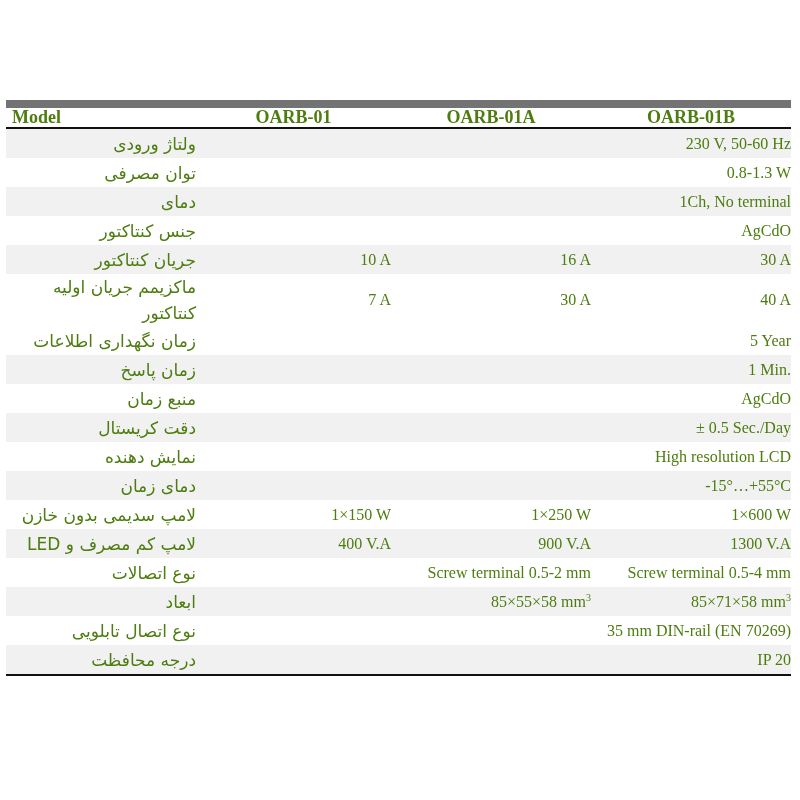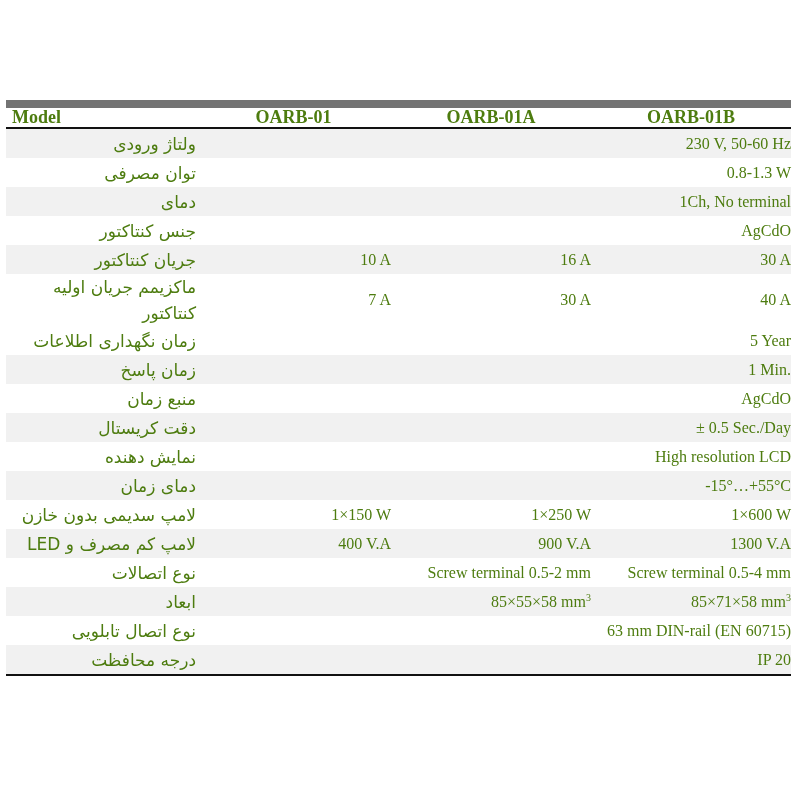--- a/index.html
+++ b/index.html
@@ -110,20 +110,20 @@
       <td colspan="2">Screw terminal 0.5-2 mm</td>
       <td>Screw terminal 0.5-4 mm</td>
     </tr>
     <tr class="shade">
       <td class="label"><span>ابعاد</span></td>
       <td colspan="2"><span>85×55×58 mm</span><sup>3</sup></td>
       <td><span>85×71×58 mm</span><sup>3</sup></td>
     </tr>
     <tr>
       <td class="label"><span>نوع اتصال تابلویی</span></td>
-      <td colspan="3">63 mm DIN-rail (EN 60715)</td>
+      <td colspan="3">35 mm DIN-rail (EN 70269)</td>
     </tr>
     <tr class="shade">
       <td class="label"><span>درجه محافظت</span></td>
       <td colspan="3">IP 20</td>
     </tr>
   </tbody>
 </table>
 
 </body></html>

